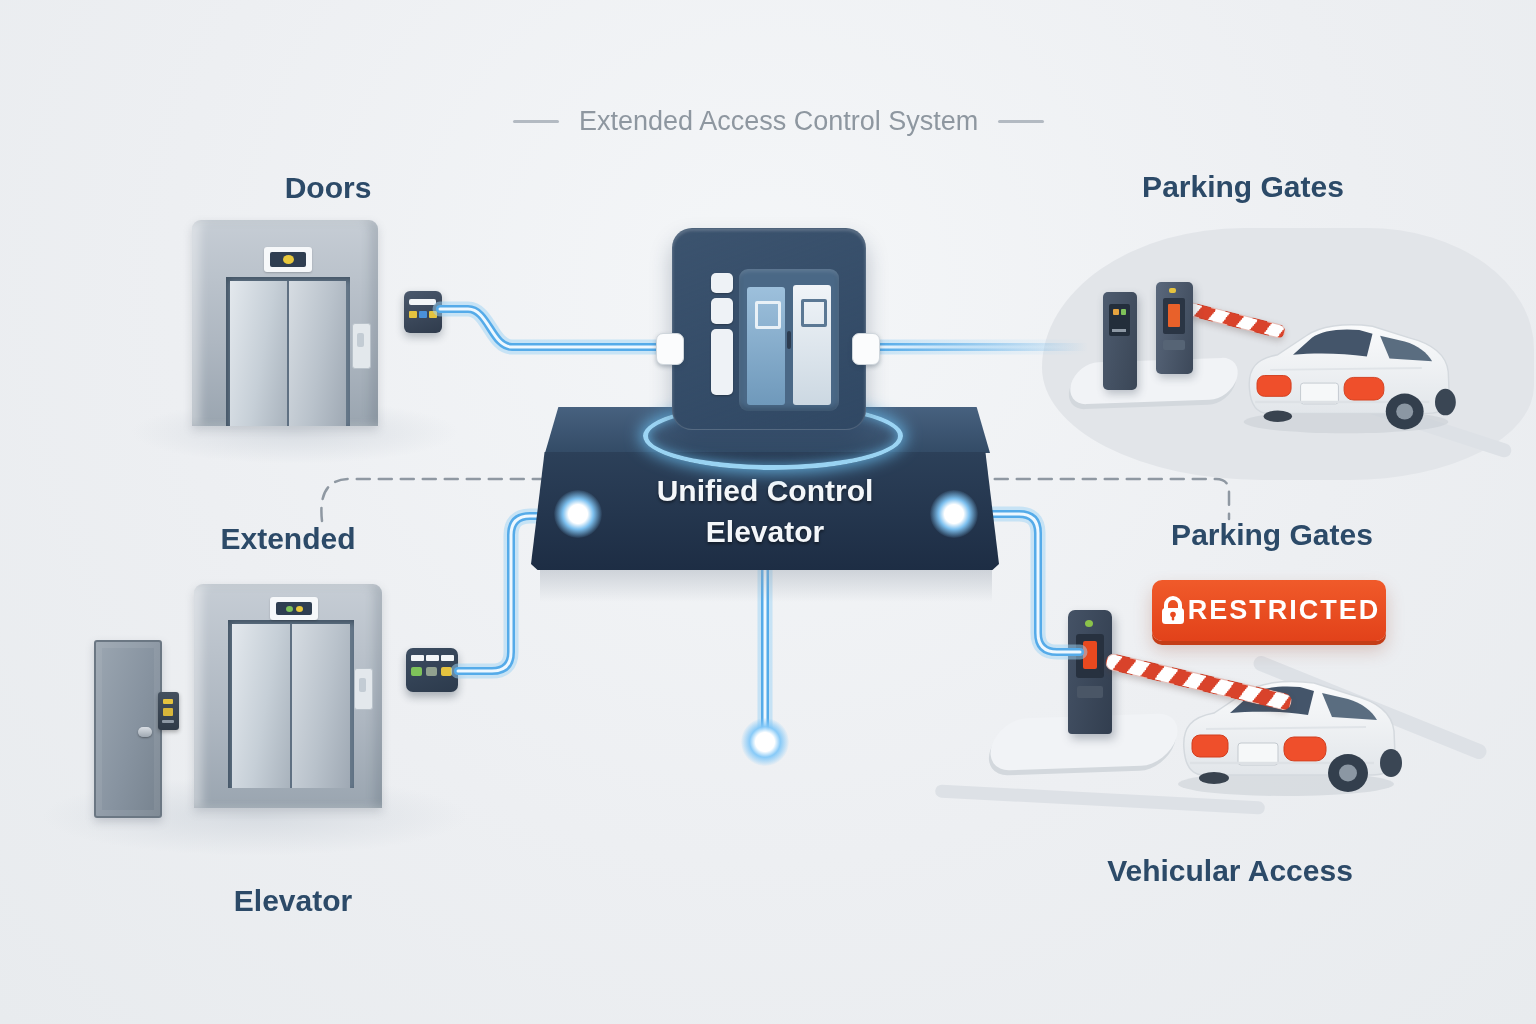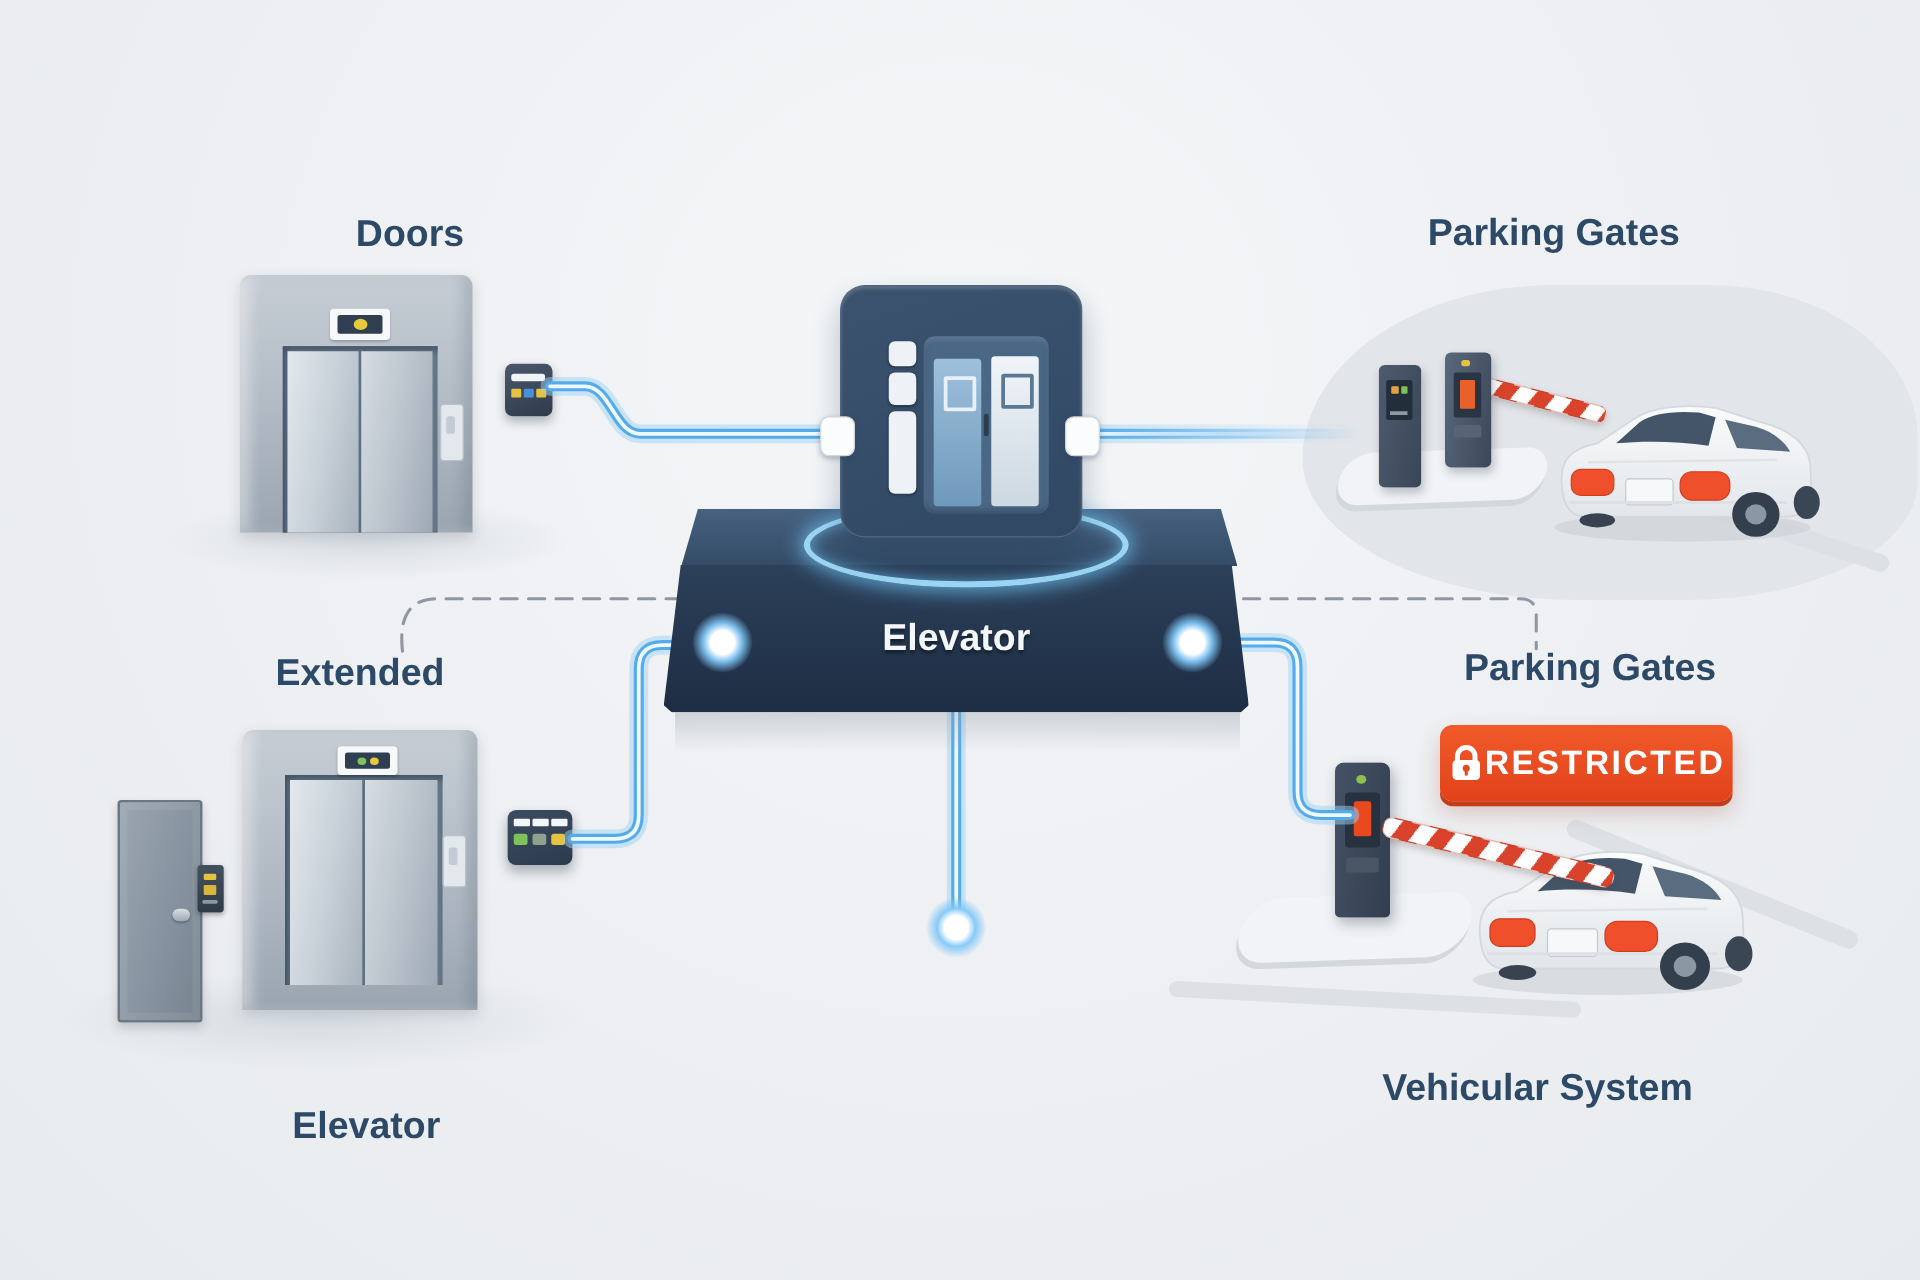--- a/index.html
+++ b/index.html
@@ -179,27 +179,32 @@
   .dot-r{left:930px;top:490px;}
   .dot-b{left:741px;top:718px;}
 
   #lines{position:absolute;left:0;top:0;z-index:18;}
 </style>
 </head>
 <body>
 
 <div id="page">
 
+  <div class="abs subrow">
+    <span class="dash-seg"></span>
+    <span class="subtitle">Extended Access Control System</span>
+    <span class="dash-seg"></span>
+  </div>
 
   <div class="abs lbl lbl-doors">Doors</div>
   <div class="abs lbl lbl-pg-top">Parking Gates</div>
   <div class="abs lbl lbl-elevators">Extended</div>
   <div class="abs lbl lbl-pg-mid">Parking Gates</div>
   <div class="abs lbl lbl-elevator">Elevator</div>
-  <div class="abs lbl lbl-va">Vehicular System</div>
+  <div class="abs lbl lbl-va">Vehicular Access</div>
 
   <div class="abs floor e1-floor"></div>
   <div class="abs elev-frame e1-frame"></div>
   <div class="abs elev-open e1-open"></div>
   <div class="abs elev-doors e1-doors">
     <div class="door-half"></div>
     <div class="door-half"></div>
   </div>
   <div class="abs elev-ind e1-ind">
     <div class="ind-scr">
@@ -330,20 +335,21 @@
       <use href="#pD" stroke="#eef8ff" stroke-width="3"></use>
       <use href="#pE" stroke="#9ed3f5" stroke-opacity=".5" stroke-width="15"></use>
       <use href="#pE" stroke="#55abe9" stroke-width="8"></use>
       <use href="#pE" stroke="#eef8ff" stroke-width="3"></use>
     </g>
   </svg>
 
   <div class="abs plat-under"></div>
   <div class="abs plat-top"></div>
   <div class="abs plat-front">
+    <span class="plat-line">Unified Control</span>
     <span class="plat-line">Elevator</span>
   </div>
   <div class="abs ring"></div>
 
   <div class="abs device">
     <div class="dev-btn dev-b1"></div>
     <div class="dev-btn dev-b2"></div>
     <div class="dev-btn dev-b3"></div>
     <div class="dev-panel">
       <div class="dev-doorL">

